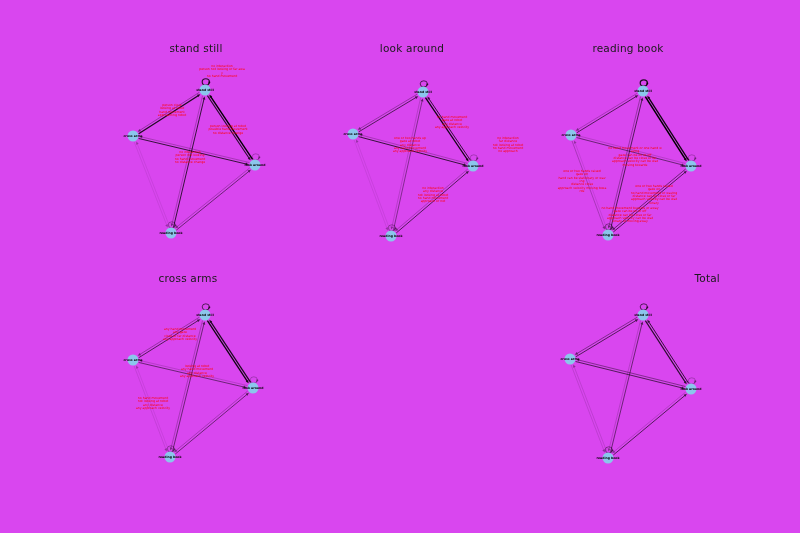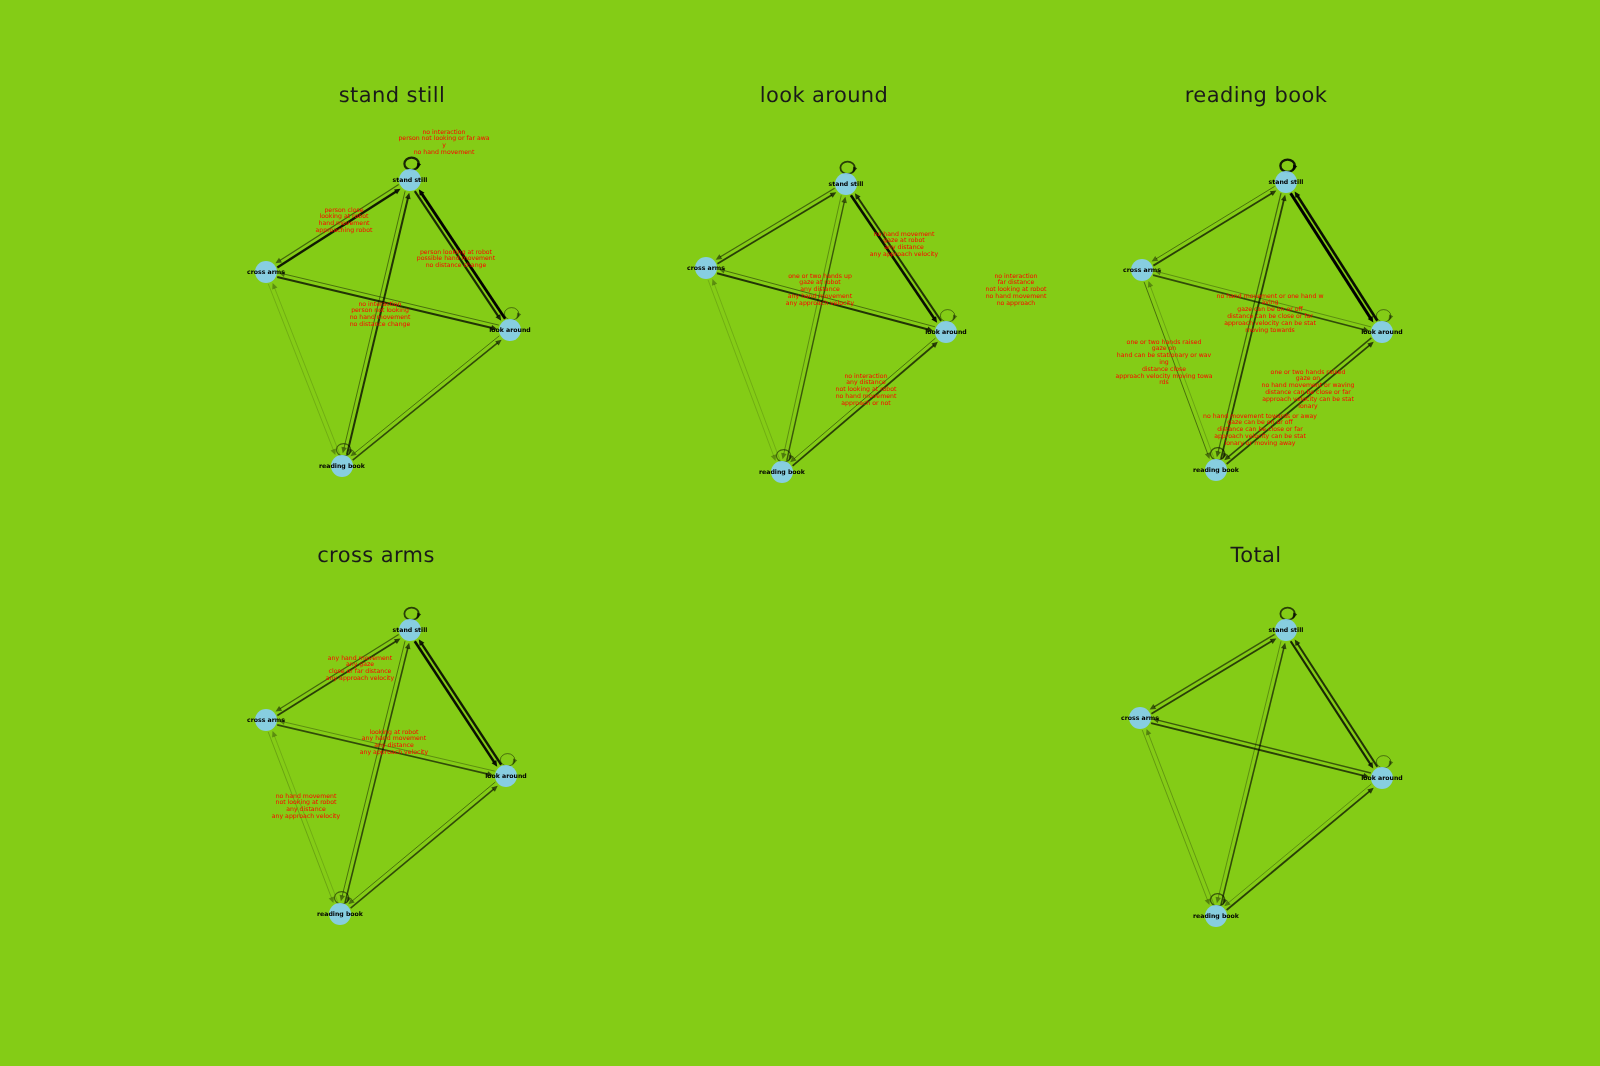--- a/index.html
+++ b/index.html
@@ -1,17 +1,17 @@
 <!DOCTYPE html>
 <html><head>
 <meta charset="utf-8">
 <style>
   html,body{margin:0;padding:0;background:#ffffff;}
   body{width:800px;height:533px;font-family:"DejaVu Sans","Liberation Sans",sans-serif;}
-  .figure{position:relative;width:800px;height:533px;background:#84cc16;overflow:hidden;}
+  .figure{position:relative;width:800px;height:533px;background:#d946ef;overflow:hidden;}
   .subplot{position:absolute;width:210px;height:220px;}
   .subplot-title{position:absolute;top:2px;width:160px;text-align:center;
                  font-size:10.5px;color:#1a1a1a;letter-spacing:0.2px;}
   svg.graph{position:absolute;left:0;top:0;width:210px;height:220px;}
   .node-label{font-size:3.1px;font-weight:bold;fill:#000000;}
   .edge-annotation{font-size:3.1px;}
 </style>
 </head>
 <body>
 
@@ -197,21 +197,21 @@
         <text x="105" y="46.1" text-anchor="middle" class="node-label">stand still</text>
         <text x="33" y="91.1" text-anchor="middle" class="node-label">cross arms</text>
         <text x="153" y="119.1" text-anchor="middle" class="node-label">look around</text>
         <text x="70" y="188.1" text-anchor="middle" class="node-label">reading book</text>
         <text x="80" y="57" text-anchor="middle" class="edge-annotation" fill="#ff0000"><tspan x="80" dy="2.8">any hand movement</tspan><tspan x="80" dy="3.4">any gaze</tspan><tspan x="80" dy="3.4">close or far distance</tspan><tspan x="80" dy="3.4">any approach velocity</tspan></text>
         <text x="97" y="94" text-anchor="middle" class="edge-annotation" fill="#ff0000"><tspan x="97" dy="2.8">looking at robot</tspan><tspan x="97" dy="3.4">any hand movement</tspan><tspan x="97" dy="3.4">any distance</tspan><tspan x="97" dy="3.4">any approach velocity</tspan></text>
         <text x="53" y="126" text-anchor="middle" class="edge-annotation" fill="#ff0000"><tspan x="53" dy="2.8">no hand movement</tspan><tspan x="53" dy="3.4">not looking at robot</tspan><tspan x="53" dy="3.4">any distance</tspan><tspan x="53" dy="3.4">any approach velocity</tspan></text>
       </svg>
   </div>
   <div class="subplot" id="sp-4" style="left: 545px; top: 270px;">
-    <div class="subplot-title" style="left: 3px; color: rgb(26, 26, 26);">Total</div>
+    <div class="subplot-title" style="left: 15px; color: rgb(26, 26, 26); text-align: right;">Total</div>
     <svg class="graph" viewBox="0 0 210 220">
         <line x1="30.71" y1="86.84" x2="90.95" y2="50.54" stroke="#000000" stroke-width="0.9" stroke-opacity="0.69"></line>
         <polygon points="93.17,49.19 91.33,51.94 89.88,49.54" fill="#000000" fill-opacity="0.69"></polygon>
         <line x1="92.29" y1="47.16" x2="32.05" y2="83.46" stroke="#000000" stroke-width="0.7" stroke-opacity="0.57"></line>
         <polygon points="29.83,84.81 31.67,82.06 33.12,84.46" fill="#000000" fill-opacity="0.57"></polygon>
         <line x1="100.34" y1="50.63" x2="140.23" y2="112.13" stroke="#000000" stroke-width="1.1" stroke-opacity="0.81"></line>
         <polygon points="141.65,114.31 138.84,112.56 141.19,111.03" fill="#000000" fill-opacity="0.81"></polygon>
         <line x1="143.66" y1="113.37" x2="103.77" y2="51.87" stroke="#000000" stroke-width="1" stroke-opacity="0.75"></line>
         <polygon points="102.35,49.69 105.16,51.44 102.81,52.97" fill="#000000" fill-opacity="0.75"></polygon>
         <line x1="30.56" y1="91.51" x2="137.10" y2="117.93" stroke="#000000" stroke-width="0.9" stroke-opacity="0.69"></line>

